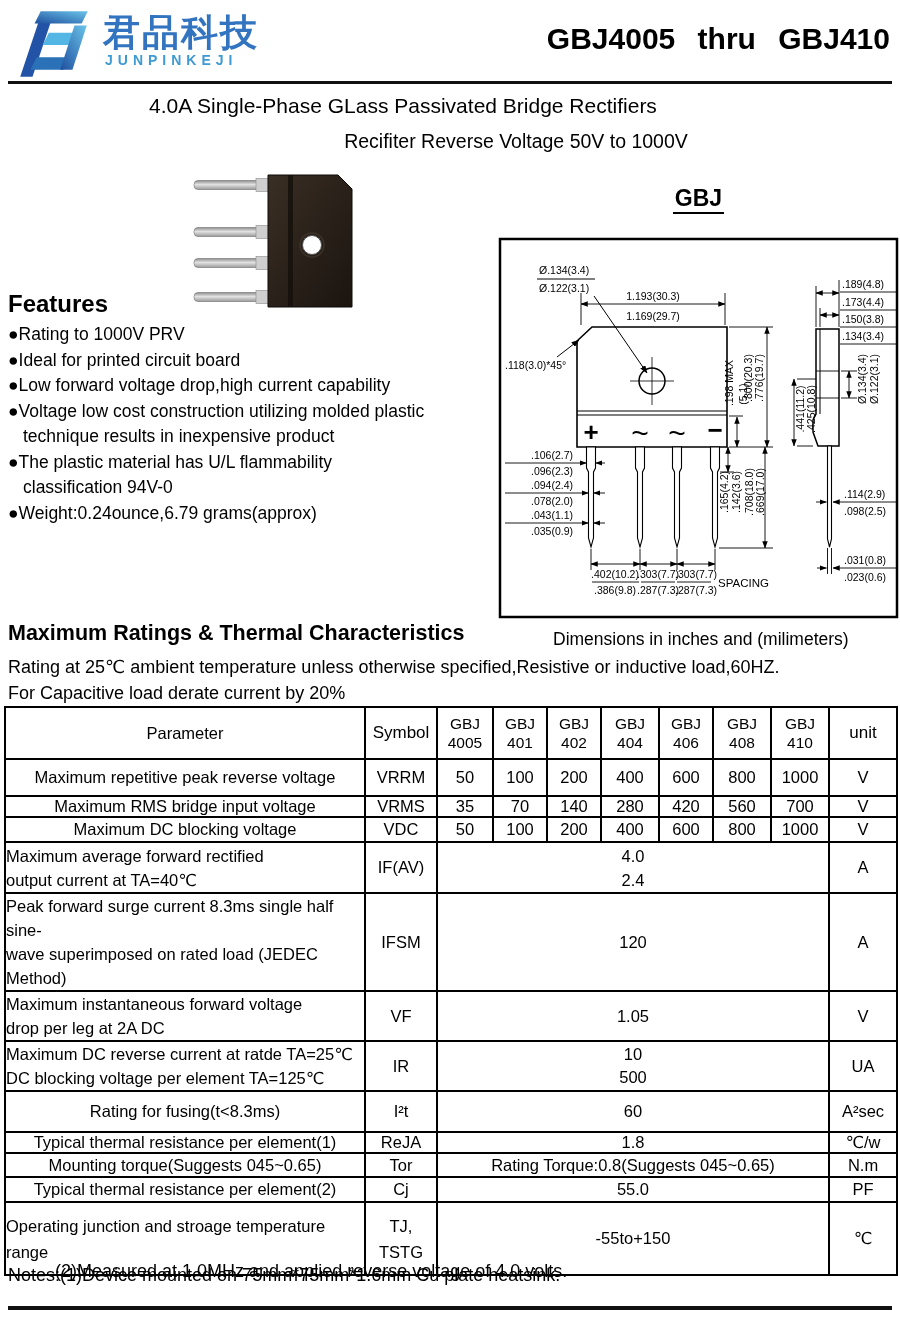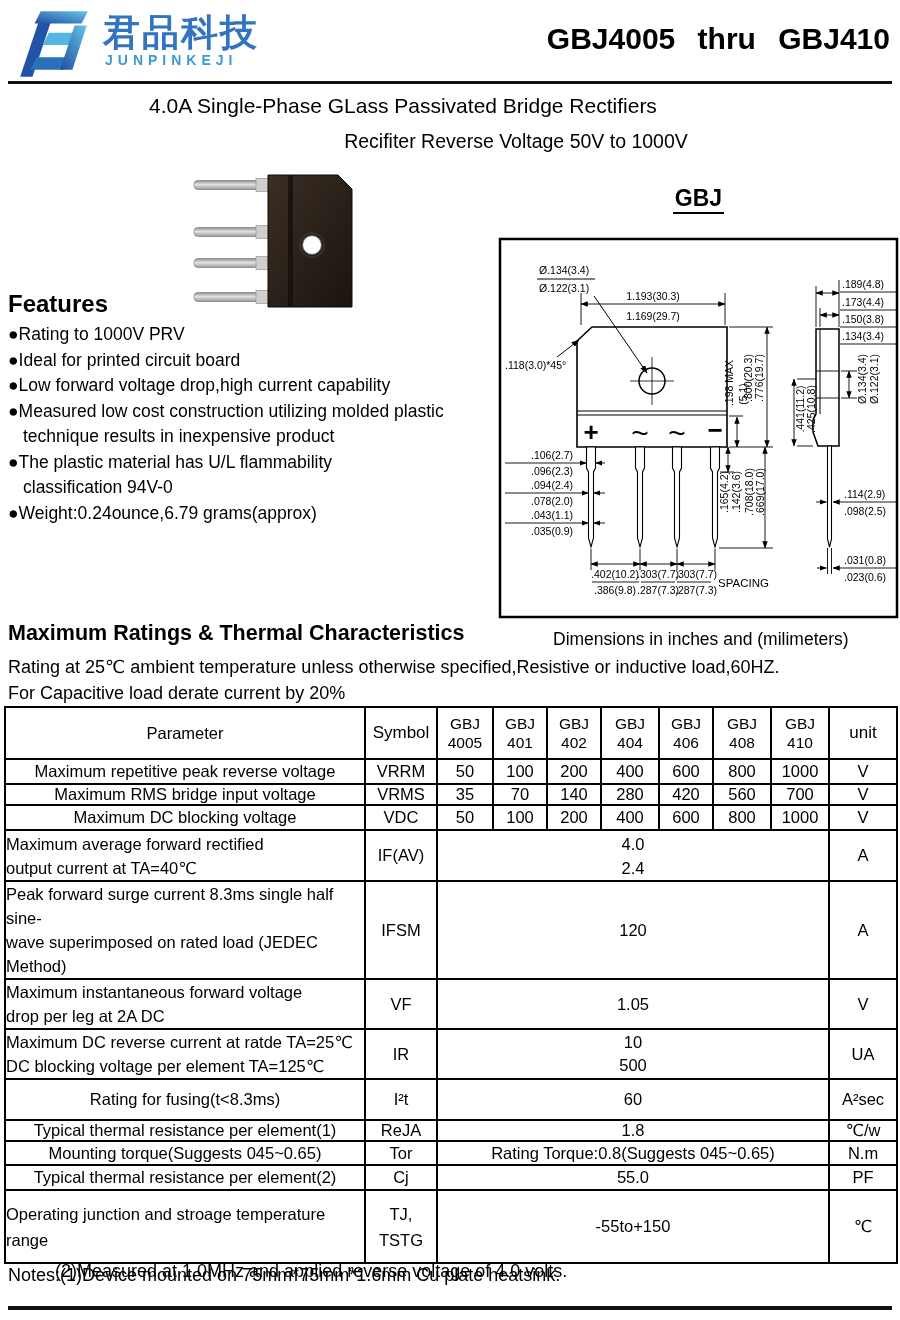--- a/index.html
+++ b/index.html
@@ -84,21 +84,21 @@
     <rect x="138" y="15" width="5" height="132" fill="#15100c" opacity="0.85"></rect>
     <circle cx="162" cy="85" r="12" fill="none" stroke="#3c332a" stroke-width="1.5"></circle>
     <circle cx="162" cy="85" r="9.5" fill="#ffffff" stroke="#555" stroke-width="1"></circle>
   </svg>
 
   <div class="abs feat-head" style="left:8px;top:290px;">Features</div>
   <div class="abs" style="left:8px;top:322px;width:480px;">
     <div class="f-line">●Rating to 1000V PRV</div>
     <div class="f-line">●Ideal for printed circuit board</div>
     <div class="f-line">●Low forward voltage drop,high current capability</div>
-    <div class="f-line">●Measured low cost construction utilizing molded plastic</div>
+    <div class="f-line">●Voltage low cost construction utilizing molded plastic</div>
     <div class="f-line indent">technique results in inexpensive product</div>
     <div class="f-line">●The plastic material has U/L flammability</div>
     <div class="f-line indent">classification 94V-0</div>
     <div class="f-line">●Weight:0.24ounce,6.79 grams(approx)</div>
   </div>
 
   <div class="abs gbj-label" style="left:500px;top:185px;width:397px;">
     <span>GBJ</span>
   </div>
 
@@ -294,21 +294,21 @@
       <td class="part-cell">
         <div>GBJ</div>
             <div>408</div>
           </td>
       <td class="part-cell">
         <div>GBJ</div>
             <div>410</div>
           </td>
       <td style="font-size:17px">unit</td>
     </tr>
-    <tr style="height:25px">
+    <tr style="height:37px">
       <td class="param">Maximum repetitive peak reverse voltage</td>
       <td>VRRM</td>
       <td>50</td>
       <td>100</td>
       <td>200</td>
       <td>400</td>
       <td>600</td>
       <td>800</td>
       <td>1000</td>
       <td>V</td>

